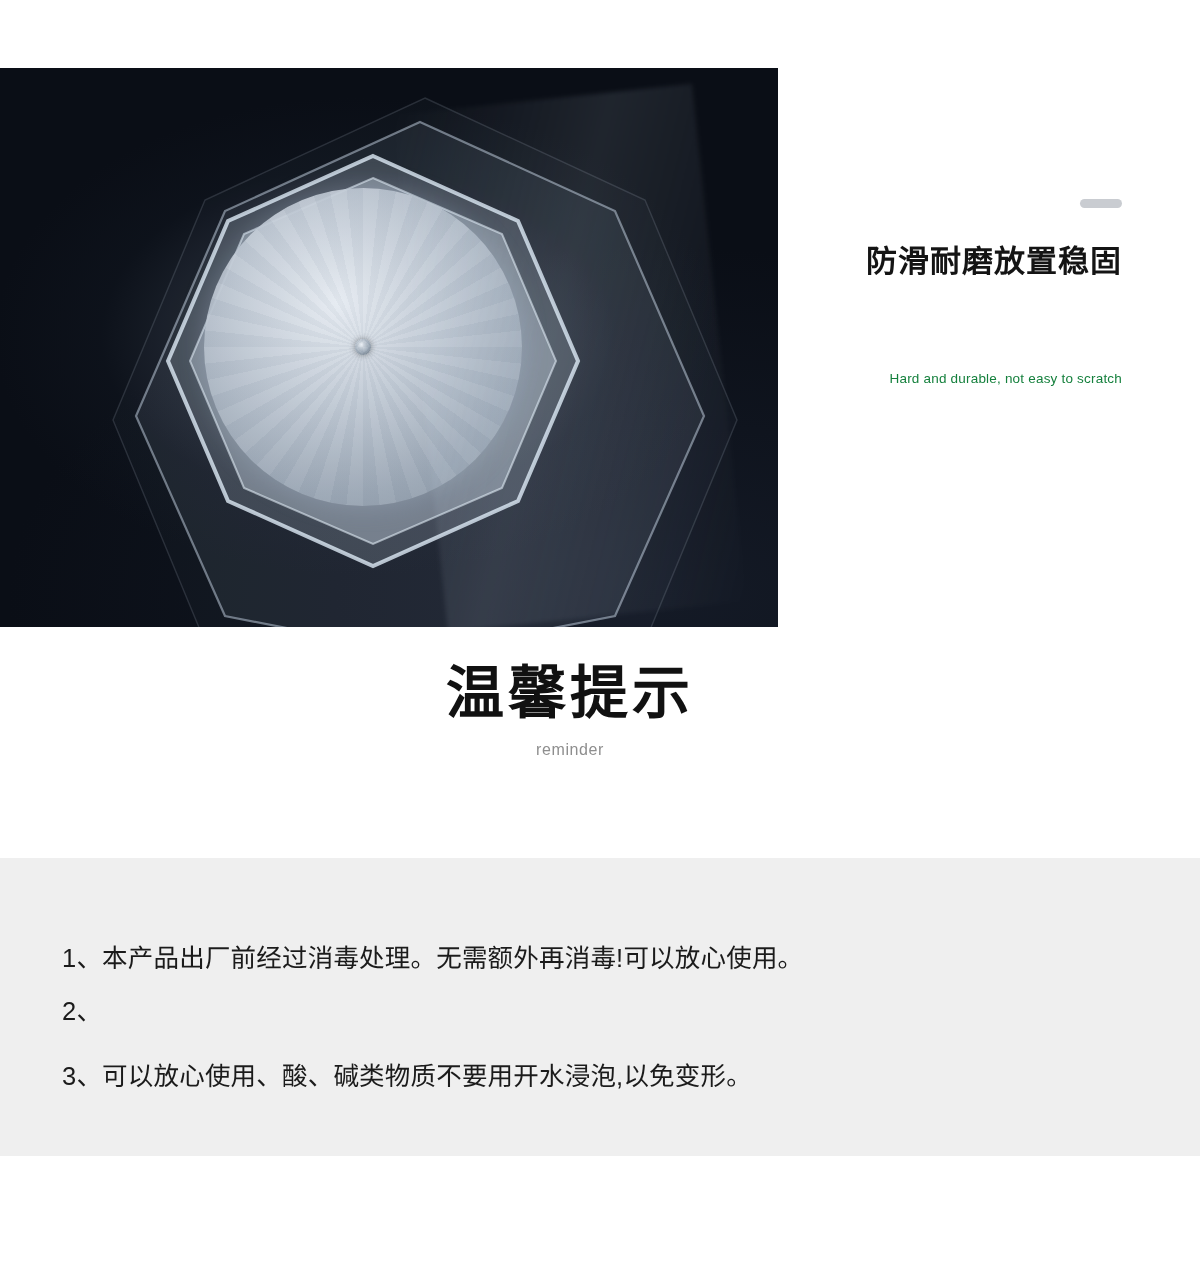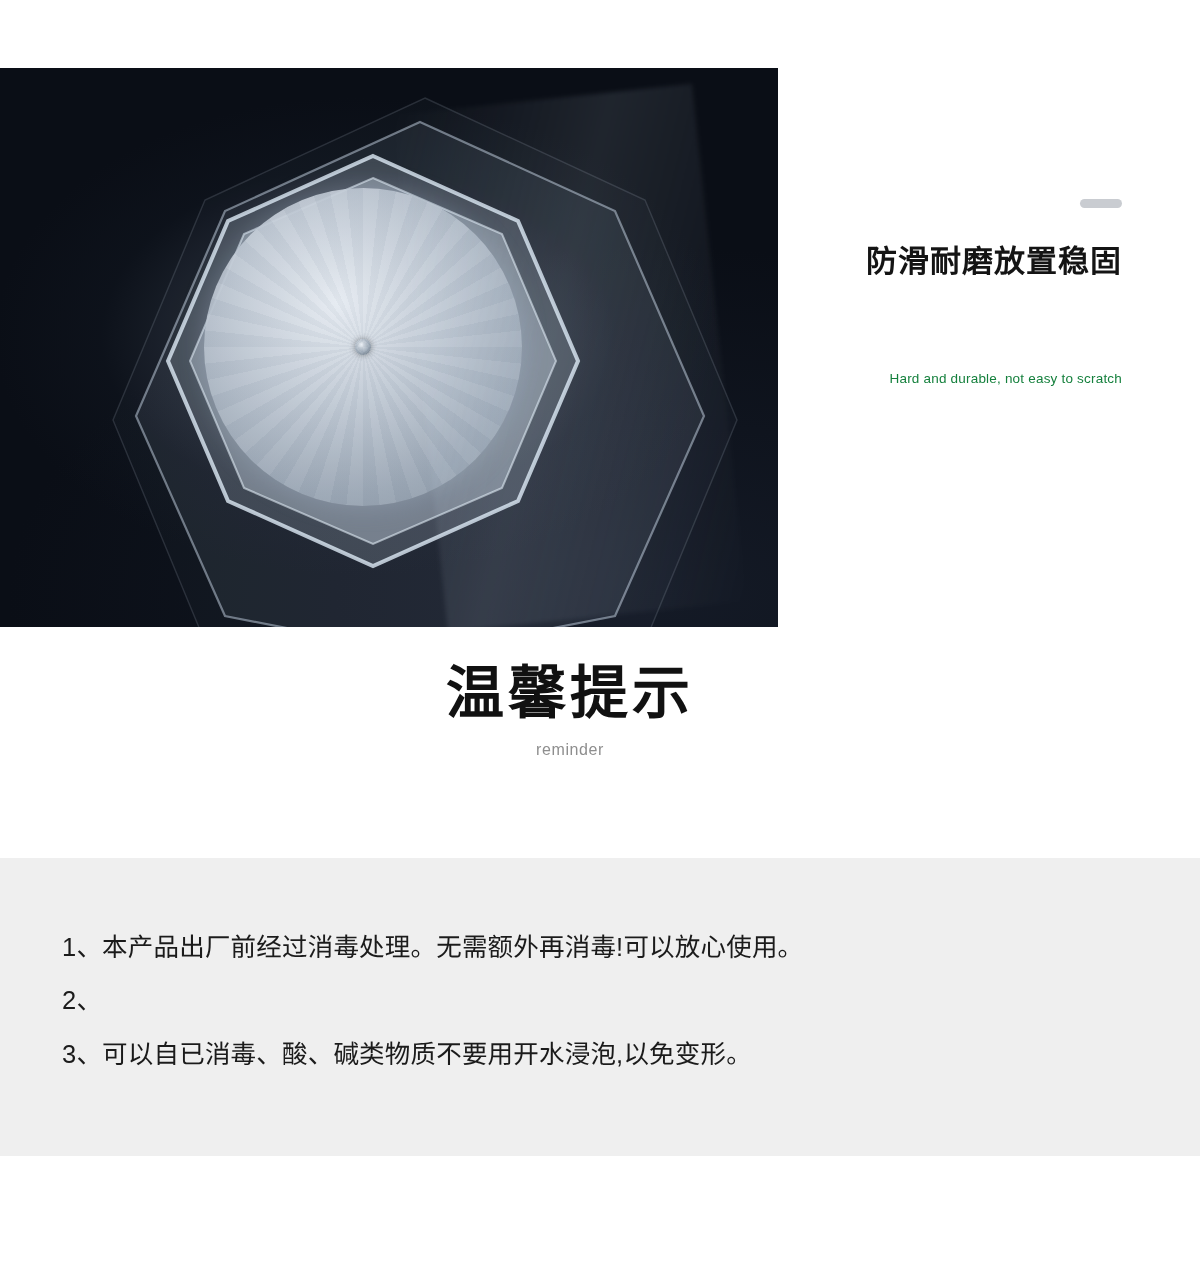--- a/index.html
+++ b/index.html
@@ -224,20 +224,21 @@
     line-height: 1.35;
     margin-bottom: 19px;
     letter-spacing: 0.2px;
     white-space: nowrap;
   }
   .note-num {
     flex: none;
   }
   .note-text {
     flex: none;
+    margin-top: 11px;
   }
 </style>
 </head>
 <body>
 
 <div class="page">
 
   <section class="hero">
 
     <div class="hero-photo">
@@ -282,19 +283,19 @@
         <span class="note-num">1、</span>
         <span class="note-text">本产品出厂前经过消毒处理。无需额外再消毒!可以放心使用。</span>
       </div>
 
       <div class="note-line">
         <span class="note-num">2、</span>
       </div>
 
       <div class="note-line">
         <span class="note-num">3、</span>
-        <span class="note-text">可以自已消毒、酸、碱类物质不要用开水浸泡,以免变形。</span>
+        <span class="note-text">可以放心使用、酸、碱类物质不要用开水浸泡,以免变形。</span>
       </div>
 
     </div>
   </section>
 
 </div>
 
 </body></html>

